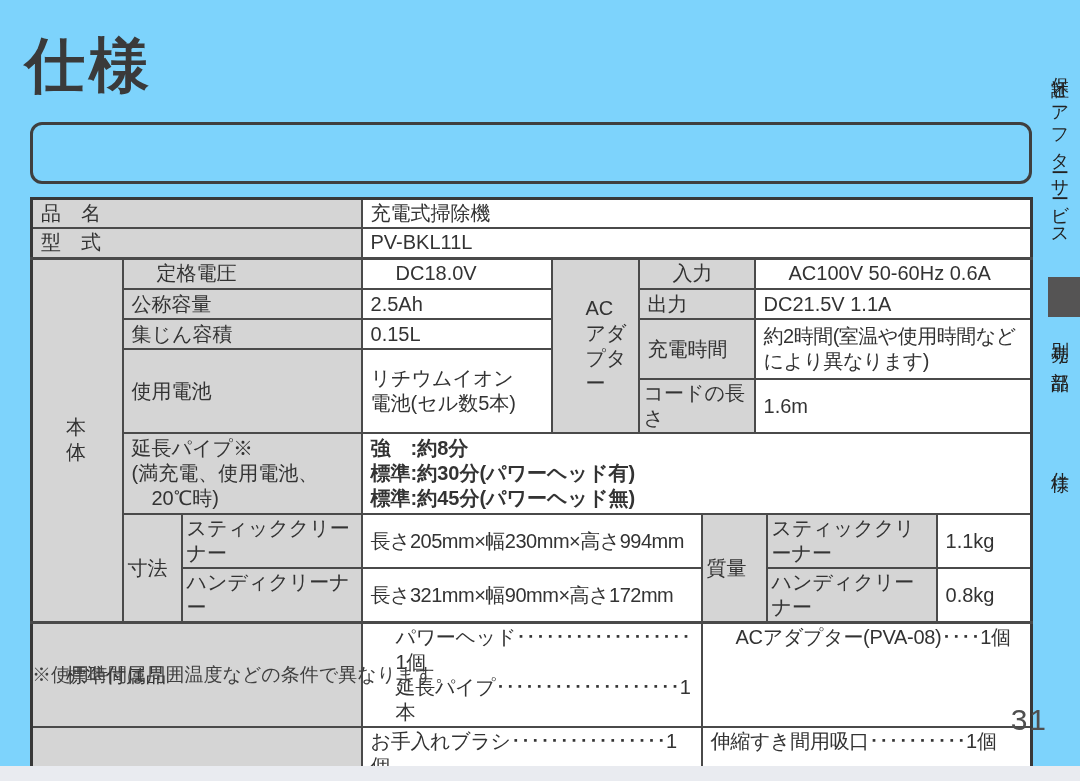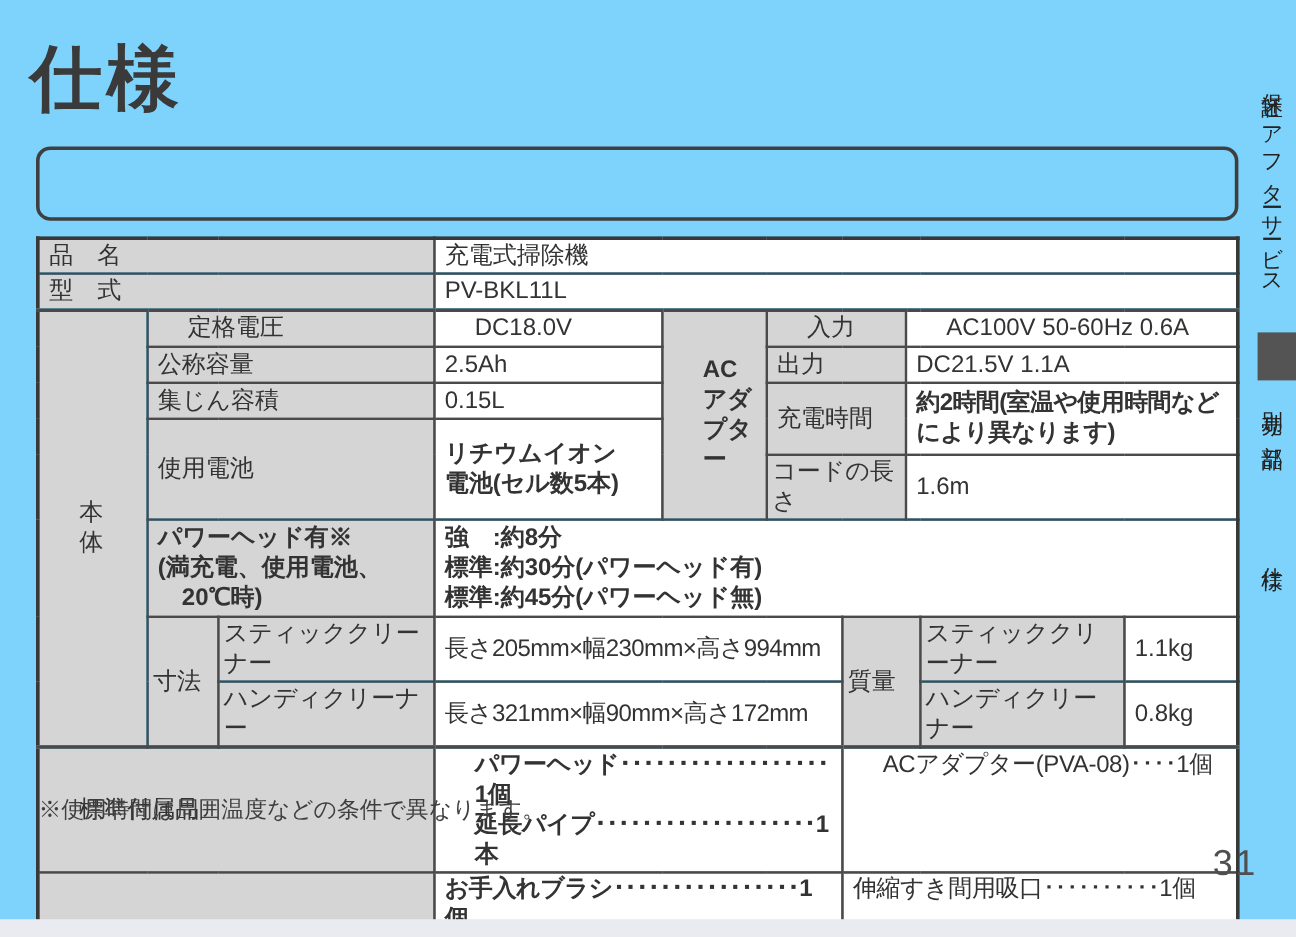--- a/index.html
+++ b/index.html
@@ -14,27 +14,27 @@
   .notice span { display:block; }
 
   table.spec { position:absolute; left:30px; top:197px; width:1000px;
                border-collapse:collapse; table-layout:fixed;
                border:3px solid #383838; }
   table.spec td { border:2px solid #4a4a4a; font-size:20px; color:#333;
                   padding:1px 8px; vertical-align:middle; background:#ffffff;
                   overflow:hidden; line-height:1.25; }
   table.spec td.g { background:#d5d5d5; }
   table.spec td.thick-top { border-top-width:3px;padding-left:33px; }
-  .lines span { display:block;font-weight:bold; }
+  .lines span { display:block; }
   .small { font-size:17px; }
   .smaller { font-size:16px; }
   .dims { font-size:18px; letter-spacing:-0.5px; }
   .bold-lines span { display:block; font-weight:bold; }
   .vtop { vertical-align:top !important; }
-  .acwrap { font-size:17px; line-height:1.3;font-weight:bold; }
+  .acwrap { font-size:17px; line-height:1.3; }
   .leader { font-size:19px; letter-spacing:-0.3px; }
 
   .footnote { position:absolute; left:32px; top:662px; font-size:19px; color:#3f3f3f; }
 
   .pagenum { position:absolute; right:32px; top:703px; font-size:30px; color:#4f4f4f; letter-spacing:2px; }
 
   .side-text { position:absolute; writing-mode:vertical-rl; text-orientation:mixed;
                font-size:18px; color:#222; letter-spacing:3px; left:1048px; width:24px; text-align:left; }
   .side-tab { position:absolute; left:1048px; top:277px; width:32px; height:40px; background:#555454; }
 
@@ -104,21 +104,21 @@
         <span>リチウムイオン</span>
         <span>電池(セル数5本)</span>
       </td>
     </tr>
     <tr style="height:25px">
       <td class="g small" colspan="2" style="padding:1px 4px;">コードの長さ</td>
       <td colspan="3">1.6m</td>
     </tr>
     <tr style="height:81px">
       <td class="g lines" colspan="2">
-        <span>パワーヘッド有※</span>
+        <span>延長パイプ※</span>
         <span>(満充電、使用電池、</span>
         <span>　20℃時)</span>
       </td>
       <td colspan="7" class="bold-lines">
         <span>強　:約8分</span>
         <span>標準:約30分(パワーヘッド有)</span>
         <span>標準:約45分(パワーヘッド無)</span>
       </td>
     </tr>
     <tr style="height:33px">

